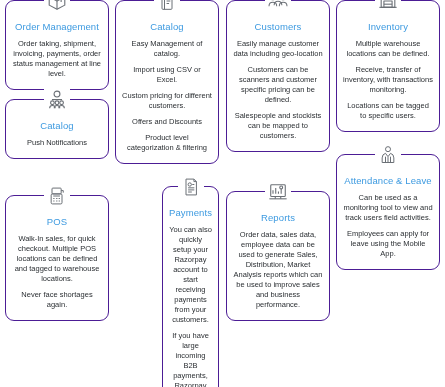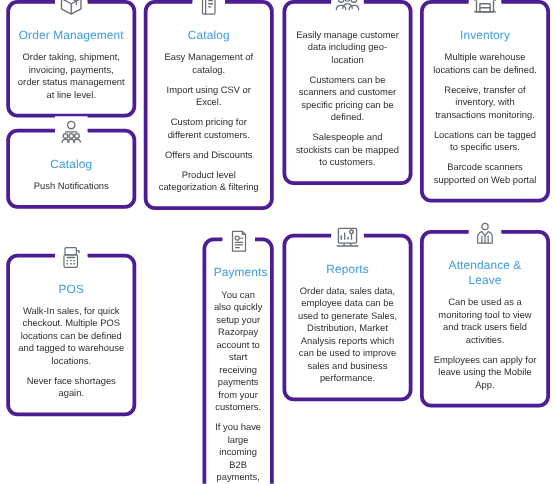--- a/index.html
+++ b/index.html
@@ -21,21 +21,21 @@
     width: 104px;
     top: 0;
   }
   .col-1 { left: 5px; }
   .col-2 { left: 115px; }
   .col-3 { left: 226px; }
   .col-4 { left: 336px; }
 
   .card {
     position: relative;
-    border: 3px solid #4c1d95;
+    border: 1px solid #4c1d95;
     border-radius: 9px;
     background: #ffffff;
     padding: 20px 6px 10px 6px;
     margin-bottom: 9px;
   }
   
   .card::before {
     content: "";
     position: absolute;
     top: -1px;
@@ -172,20 +172,21 @@
       <div class="icon">
         <svg width="24" height="20" viewBox="0 0 28 20" fill="none" stroke="#6b7076" stroke-width="1.2">
           <circle cx="8" cy="6" r="2.6"></circle>
           <circle cx="14" cy="5" r="2.6"></circle>
           <circle cx="20" cy="6" r="2.6"></circle>
           <path d="M3.5 16 Q3.5 11.5 8 11.5 Q12.5 11.5 12.5 16"></path>
           <path d="M9.5 15 Q9.5 10.2 14 10.2 Q18.5 10.2 18.5 15"></path>
           <path d="M15.5 16 Q15.5 11.5 20 11.5 Q24.5 11.5 24.5 16"></path>
         </svg>
       </div>
+      <div class="card-title">Customers</div>
       <div class="para">Easily manage customer data including geo-location</div>
       <div class="para">Customers can be scanners and customer specific pricing can be defined.</div>
       <div class="para">Salespeople and stockists can be mapped to customers.</div>
     </div>
 
     <div class="card" style="margin-top:39px;">
       <div class="icon">
         <svg width="22" height="20" viewBox="0 0 24 22" fill="none" stroke="#6b7076" stroke-width="1.2" stroke-linejoin="round">
           <rect x="4" y="3" width="16" height="13" rx="1"></rect>
           <path d="M6.5 13 L6.5 9 M9.5 13 L9.5 6.5 M12.5 13 L12.5 10.5 M15.5 13 L15.5 7.5"></path>
@@ -209,21 +210,20 @@
           <path d="M4.5 8 L4.5 18 L19.5 18 L19.5 8"></path>
           <rect x="7.5" y="11" width="9" height="7"></rect>
           <path d="M7.5 14.5 L16.5 14.5"></path>
           <path d="M2.5 18 L21.5 18"></path>
         </svg>
       </div>
       <div class="card-title">Inventory</div>
       <div class="para">Multiple warehouse locations can be defined.</div>
       <div class="para">Receive, transfer of inventory, with transactions monitoring.</div>
       <div class="para">Locations can be tagged to specific users.</div>
-      <div class="para">Barcode scanners supported on Web portal</div>
     </div>
 
     <div class="card" style="margin-top:22px;">
       <div class="icon">
         <svg width="20" height="22" viewBox="0 0 24 24" fill="none" stroke="#6b7076" stroke-width="1.2" stroke-linejoin="round">
           <circle cx="12" cy="5" r="3"></circle>
           <path d="M5 21 L5 15.5 Q5 11 9 10 L12 14 L15 10 Q19 11 19 15.5 L19 21 Z"></path>
           <path d="M9 14 L9 21 M12 14.5 L12 21 M15 14 L15 21"></path>
         </svg>
       </div>

